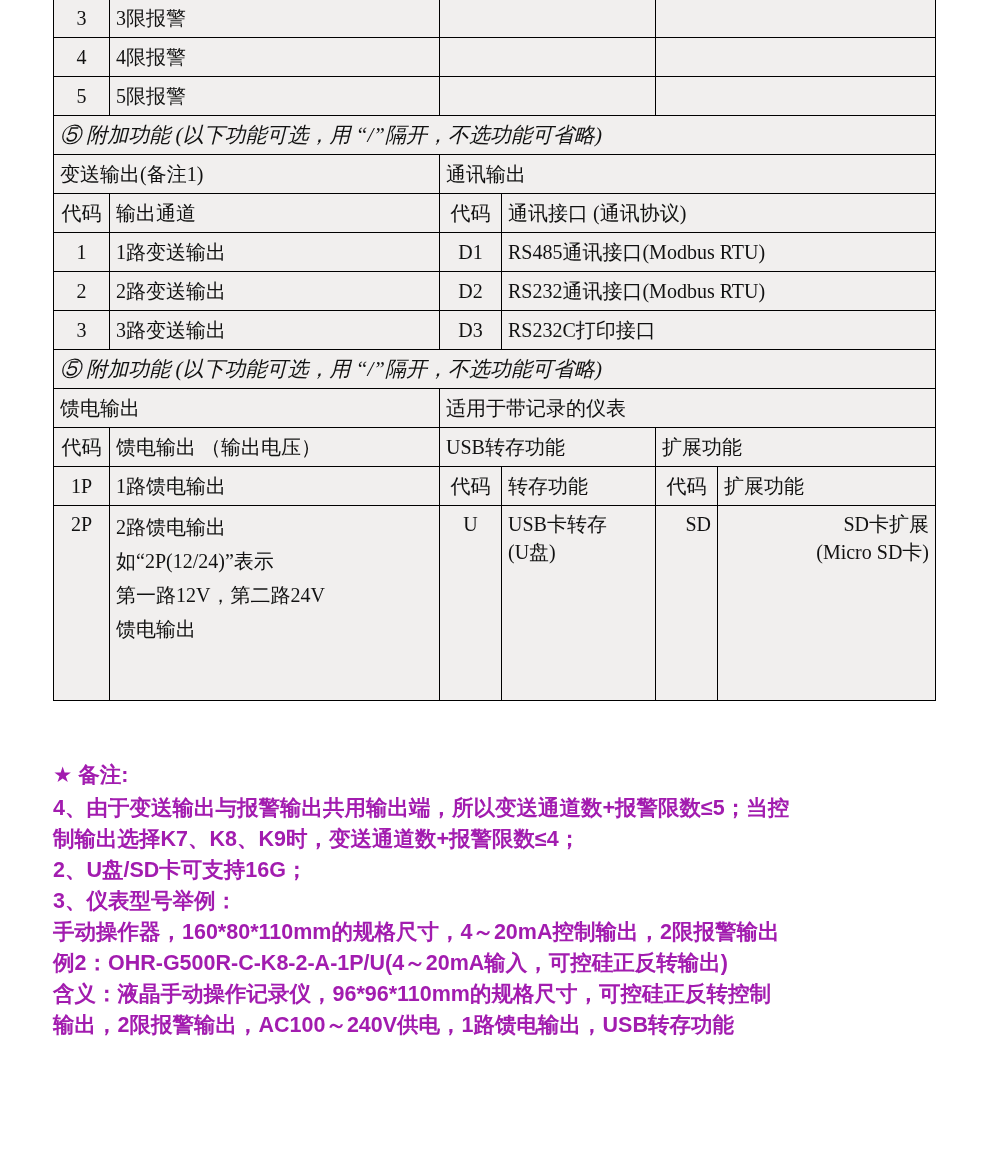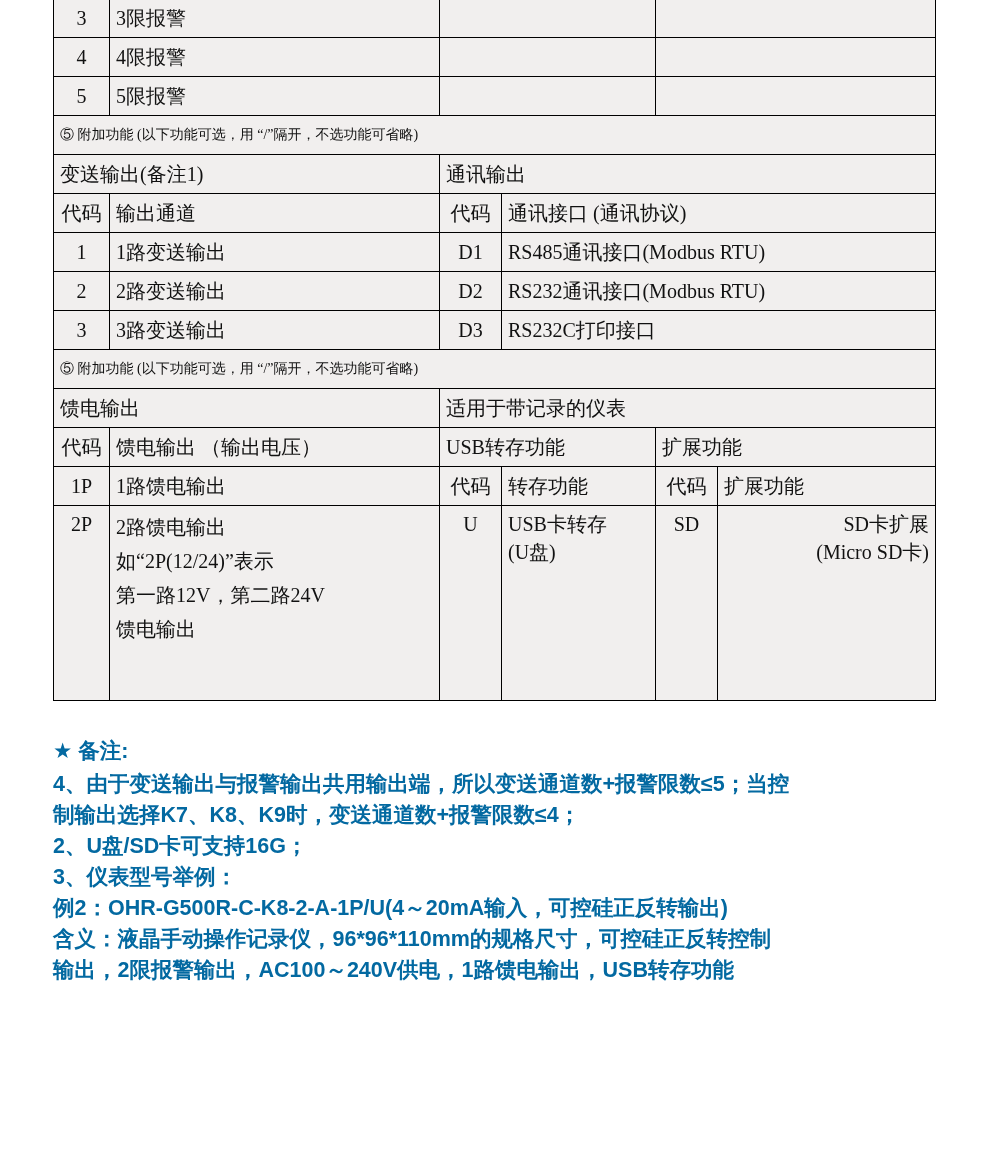--- a/index.html
+++ b/index.html
@@ -45,44 +45,45 @@
     width: 56px;
   }
   .spec-table .code-cell-wide {
     text-align: center;
     width: 62px;
   }
   .spec-table .blank {
     background: #f1efee;
   }
   .full-row td {
-    font-size: 14px;
+    font-size: 21px;
     line-height: 30px;
+    font-style: italic;
   }
   .hdr {
     font-size: 21px;
   }
   .sub {
     font-size: 20px;
   }
   .multi {
     line-height: 34px;
   }
   .nowrap { white-space: nowrap; margin-top: 32px; }
   
   .notes {
     position: absolute;
     left: 53px;
-    top: 736px;
+    top: 760px;
     width: 900px;
     font-size: 21.5px;
     line-height: 31px;
     font-family: "Liberation Sans", "DejaVu Sans", sans-serif;
     font-weight: bold;
-    color: #0369a1;
+    color: #a21caf;
   }
   .notes .line {
     margin: 0;
     padding: 0;
   }
   .notes .title {
     margin-bottom: 2px;
   }
 </style>
 </head>
@@ -186,33 +187,34 @@
           <div class="multi">2路馈电输出</div>
           <div class="multi">如“2P(12/24)”表示</div>
           <div class="multi">第一路12V，第二路24V</div>
           <div class="multi">馈电输出</div>
         </td>
         <td class="code-cell-wide" style="vertical-align: top; padding-top:4px;">U</td>
         <td style="vertical-align: top; padding-top:4px;">
           <div>USB卡转存</div>
           <div>(U盘)</div>
         </td>
-        <td class="code-cell-wide" style="vertical-align: top; padding-top:4px;">SD</td>
+        <td class="code-cell-wide" style="vertical-align: top; padding-top:4px;text-align:right;">SD</td>
         <td style="vertical-align: top; padding-top:4px;text-align:right;">
           <div>SD卡扩展</div>
           <div>(Micro SD卡)</div>
         </td>
       </tr>
     </tbody>
   </table>
 
   <div class="notes">
     <p class="line title">★ 备注:</p>
     <p class="line">4、由于变送输出与报警输出共用输出端，所以变送通道数+报警限数≤5；当控</p>
     <p class="line">制输出选择K7、K8、K9时，变送通道数+报警限数≤4；</p>
     <p class="line">2、U盘/SD卡可支持16G；</p>
     <p class="line">3、仪表型号举例：</p>
+    <p class="line">手动操作器，160*80*110mm的规格尺寸，4～20mA控制输出，2限报警输出</p>
     <p class="line">例2：OHR-G500R-C-K8-2-A-1P/U(4～20mA输入，可控硅正反转输出)</p>
     <p class="line">含义：液晶手动操作记录仪，96*96*110mm的规格尺寸，可控硅正反转控制</p>
     <p class="line">输出，2限报警输出，AC100～240V供电，1路馈电输出，USB转存功能</p>
   </div>
 
 </div>
 
 </body></html>

